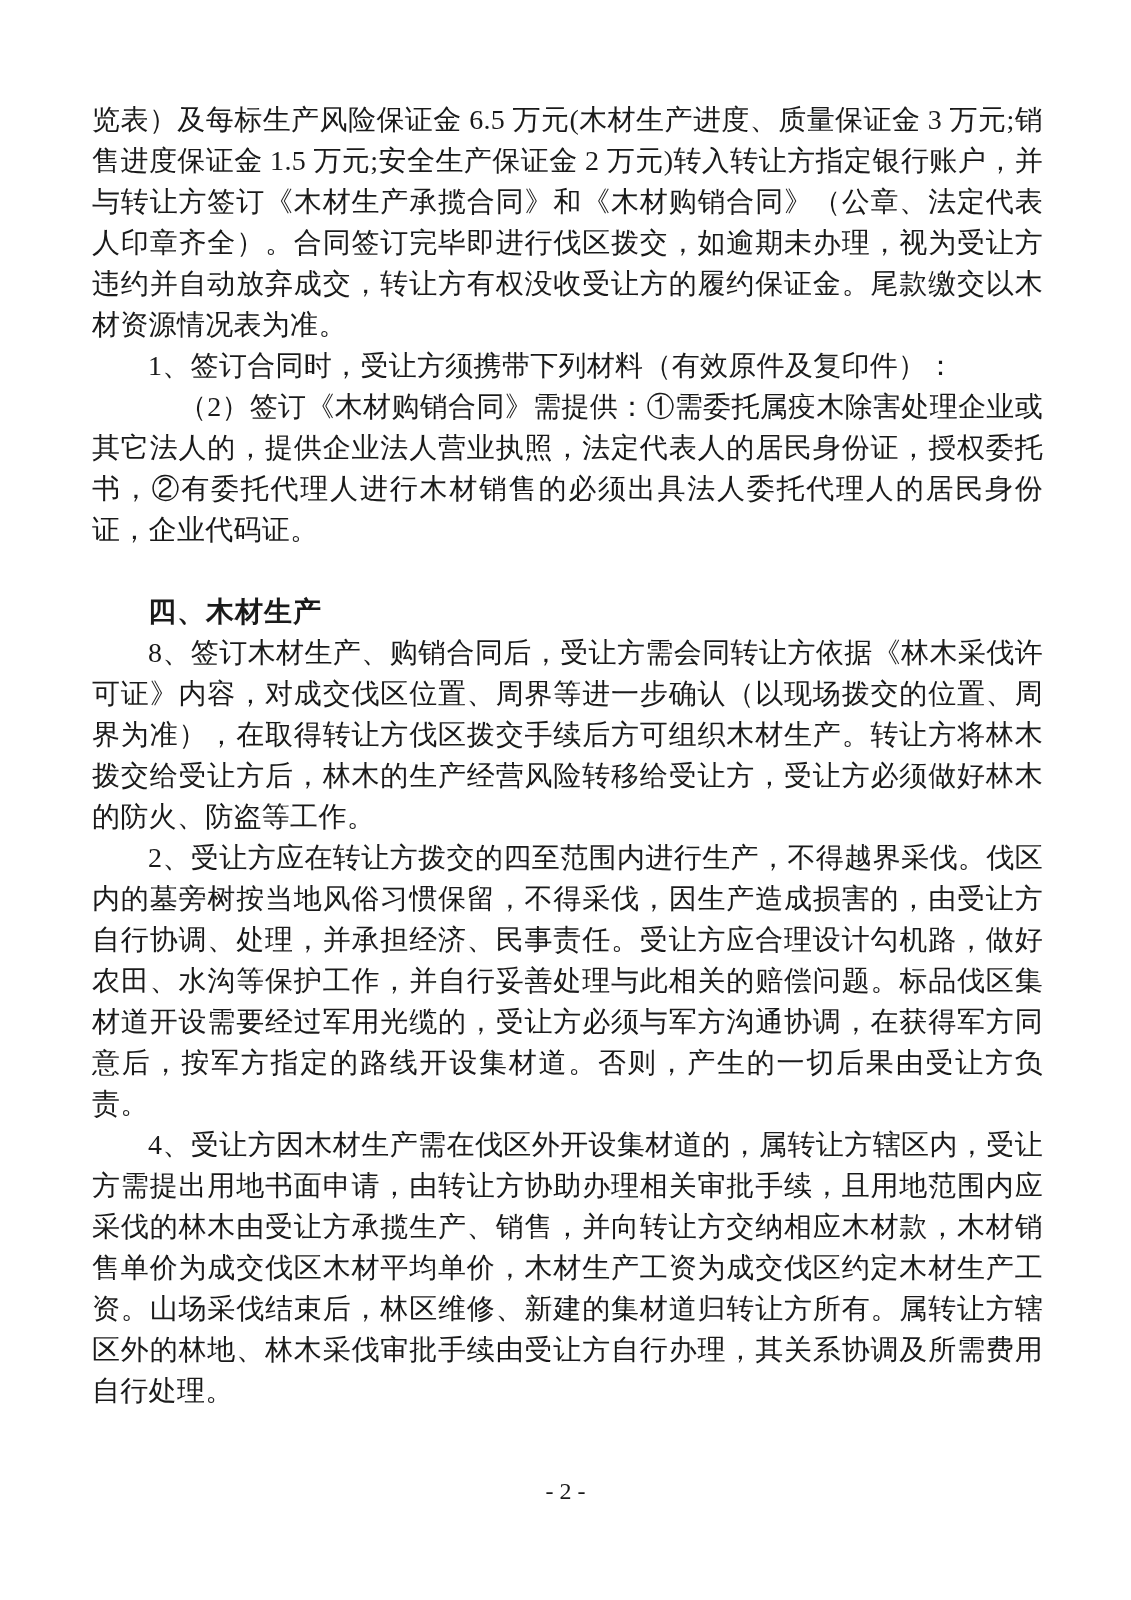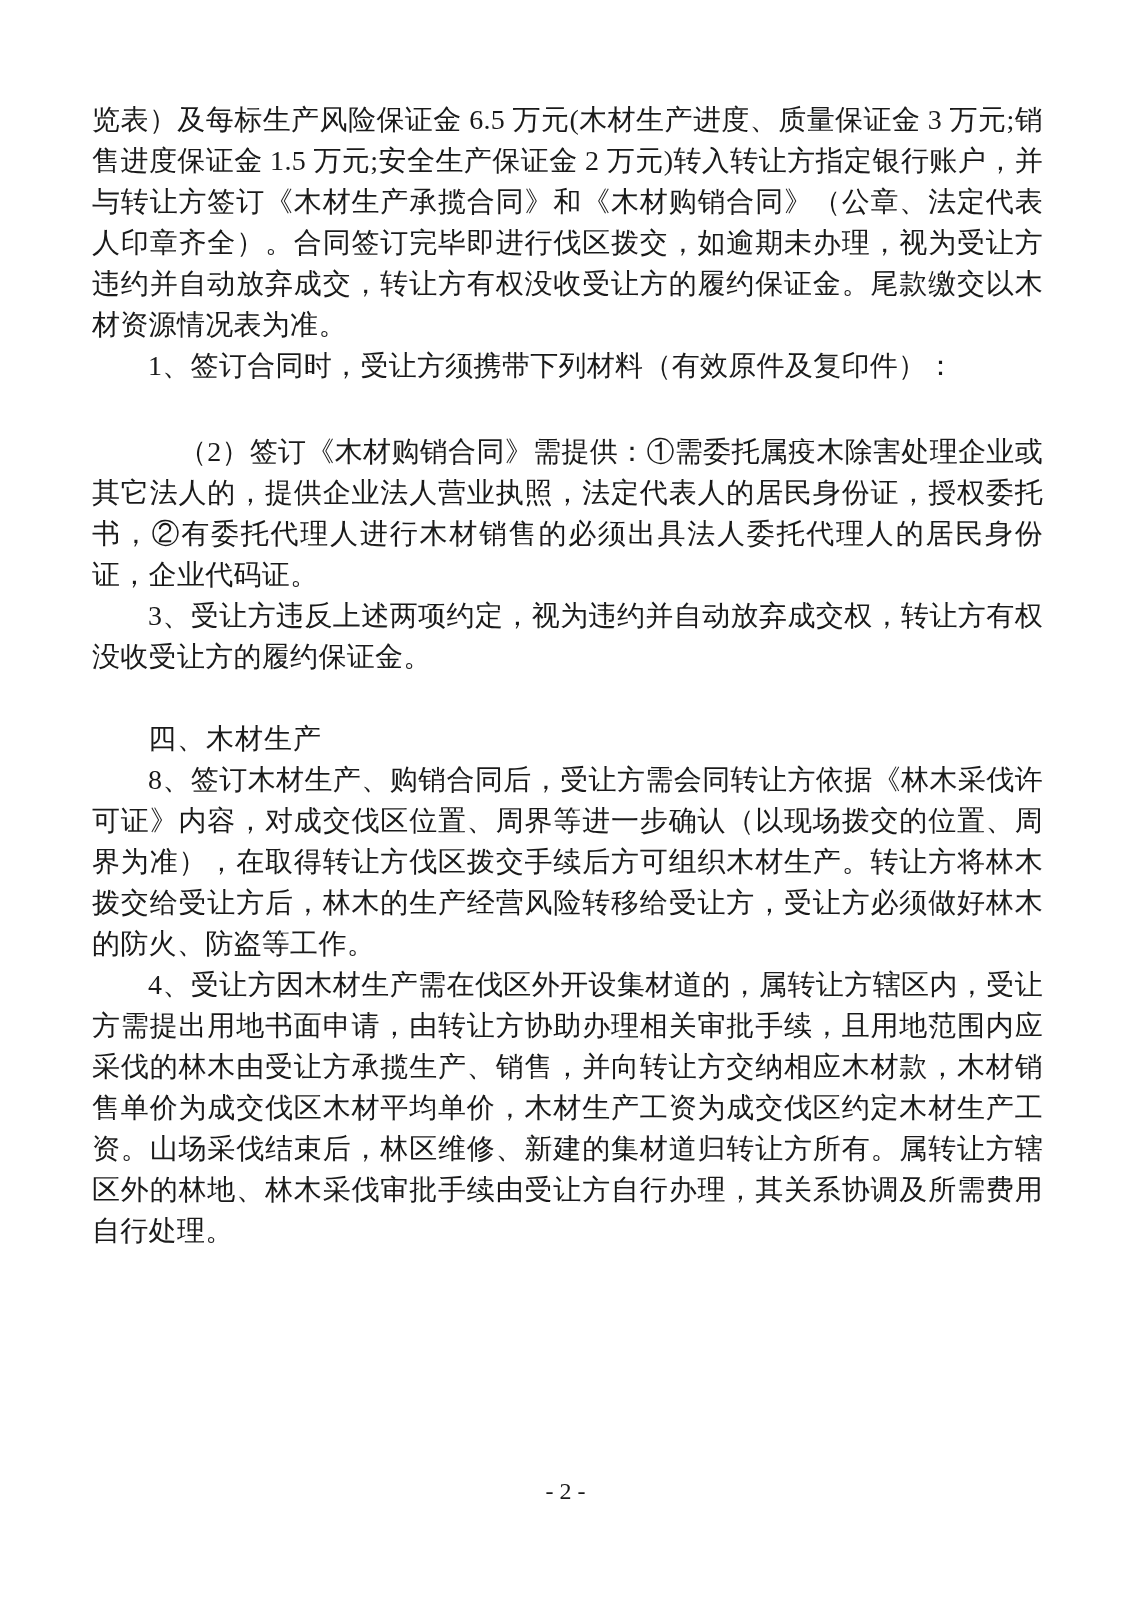--- a/index.html
+++ b/index.html
@@ -19,26 +19,26 @@
   }
   .content p {
     margin: 0;
     font-size: 28px;
     line-height: 41px;
     text-align: justify;
     letter-spacing: 0.3px;
   }
   p.ind2  { text-indent: 2em; }
   p.ind26 { text-indent: 2.6em; }
-  p.ind31 { text-indent: 3.1em; margin-top: 45px; }
+  p.ind31 { text-indent: 3.1em; }
   .heading {
     margin: 41px 0 0 0;
     font-size: 28px;
     line-height: 41px;
-    font-weight: normal;
+    font-weight: bold;
     text-indent: 2em;
     letter-spacing: 1px;
   }
   .page-footer {
     position: absolute;
     top: 1476px;
     left: 0;
     width: 100%;
     text-align: center;
     font-size: 24px;
@@ -46,22 +46,22 @@
   }
 </style>
 </head>
 <body>
 
 <div class="page" style="background: rgb(255, 255, 255); color: rgb(26, 26, 26);">
   <div class="content">
     <p>览表）及每标生产风险保证金 6.5 万元(木材生产进度、质量保证金 3 万元;销售进度保证金 1.5 万元;安全生产保证金 2 万元)转入转让方指定银行账户，并与转让方签订《木材生产承揽合同》和《木材购销合同》（公章、法定代表人印章齐全）。合同签订完毕即进行伐区拨交，如逾期未办理，视为受让方违约并自动放弃成交，转让方有权没收受让方的履约保证金。尾款缴交以木材资源情况表为准。</p>
     <p class="ind2">1、签订合同时，受让方须携带下列材料（有效原件及复印件）：</p>
     <p class="ind31">（2）签订《木材购销合同》需提供：①需委托属疫木除害处理企业或其它法人的，提供企业法人营业执照，法定代表人的居民身份证，授权委托书，②有委托代理人进行木材销售的必须出具法人委托代理人的居民身份证，企业代码证。</p>
-    <p class="ind2">3、受让方违反上述两项约定，视为违约并自动放弃成交权，转让方有权没收受让方的履约保证金。</p>
 
     <h2 class="heading">四、木材生产</h2>
 
     <p class="ind2">8、签订木材生产、购销合同后，受让方需会同转让方依据《林木采伐许可证》内容，对成交伐区位置、周界等进一步确认（以现场拨交的位置、周界为准），在取得转让方伐区拨交手续后方可组织木材生产。转让方将林木拨交给受让方后，林木的生产经营风险转移给受让方，受让方必须做好林木的防火、防盗等工作。</p>
+    <p class="ind2">2、受让方应在转让方拨交的四至范围内进行生产，不得越界采伐。伐区内的墓旁树按当地风俗习惯保留，不得采伐，因生产造成损害的，由受让方自行协调、处理，并承担经济、民事责任。受让方应合理设计勾机路，做好农田、水沟等保护工作，并自行妥善处理与此相关的赔偿问题。标品伐区集材道开设需要经过军用光缆的，受让方必须与军方沟通协调，在获得军方同意后，按军方指定的路线开设集材道。否则，产生的一切后果由受让方负责。</p>
     <p class="ind2">4、受让方因木材生产需在伐区外开设集材道的，属转让方辖区内，受让方需提出用地书面申请，由转让方协助办理相关审批手续，且用地范围内应采伐的林木由受让方承揽生产、销售，并向转让方交纳相应木材款，木材销售单价为成交伐区木材平均单价，木材生产工资为成交伐区约定木材生产工资。山场采伐结束后，林区维修、新建的集材道归转让方所有。属转让方辖区外的林地、林木采伐审批手续由受让方自行办理，其关系协调及所需费用自行处理。</p>
   </div>
 
   <div class="page-footer">- 2 -</div>
 </div>
 
 </body></html>

